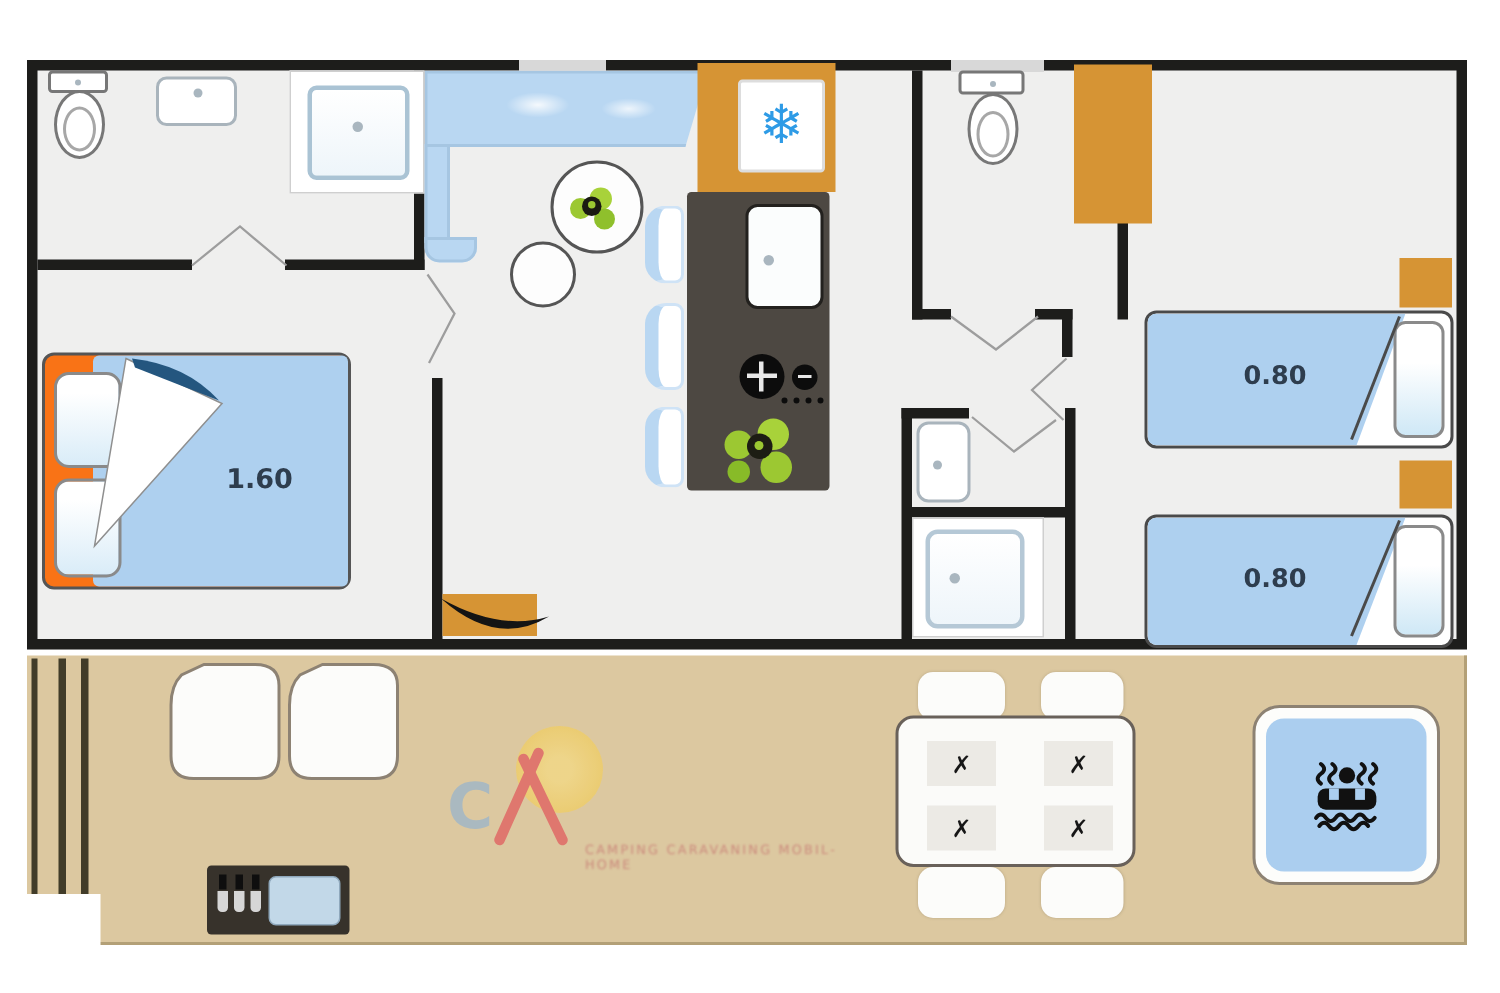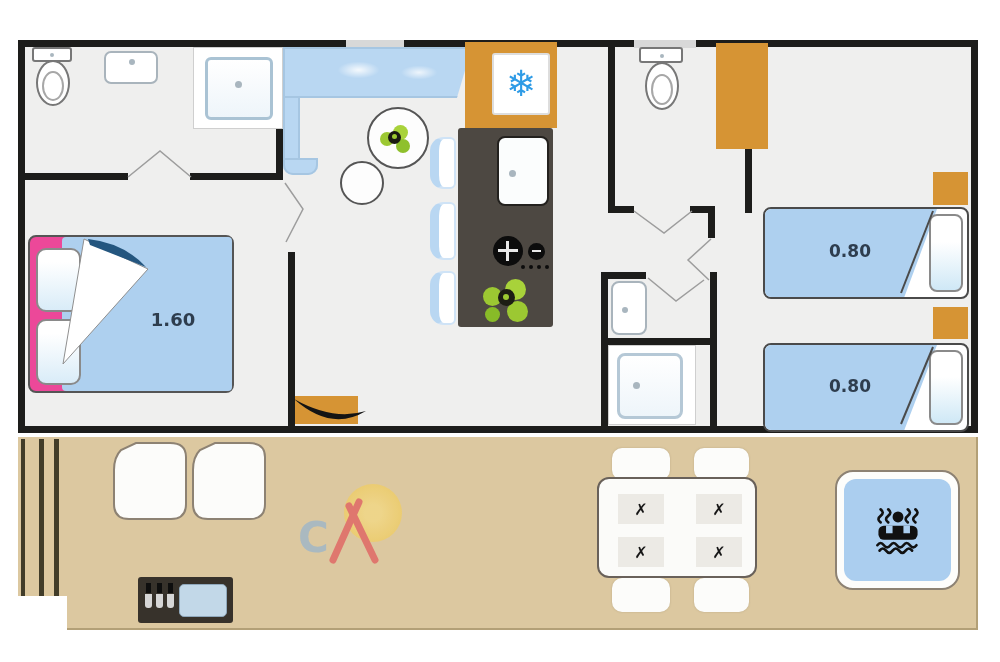--- a/index.html
+++ b/index.html
@@ -54,21 +54,21 @@
     <span class="abs" style="left:4px;top:9px;width:22px;height:30px;border:2px solid #a7a7a7;border-radius:50%"></span>
     </div>
   <div class="white-box" style="left:104px;top:51px;width:54px;height:33px;border-radius:7px;border-color:#a9b4bc">
     <span class="dot" style="left:23px;top:6px;width:6px;height:6px"></span>
     </div>
   <div class="white-box" style="left:193px;top:47px;width:90px;height:82px;border:1px solid #cfcfcf">
     <span class="abs" style="left:11px;top:9px;width:68px;height:63px;border:3px solid #aac3d4;border-radius:6px;background:linear-gradient(180deg,#fff,#eef5fa)"></span>
     <span class="dot" style="left:41px;top:33px;width:7px;height:7px"></span>
     </div>
 
-  <div class="abs" style="left:28px;top:235px;width:206px;height:158px;background:#ec4899;border:2px solid #555;border-radius:8px">
+  <div class="abs" style="left:28px;top:235px;width:206px;height:158px;background:#f97316;border:2px solid #555;border-radius:8px">
     <div class="abs" style="left:32px;top:0;width:170px;height:154px;background:#aed0ef;border-radius:4px"></div>
     <div class="abs" style="left:6px;top:11px;width:45px;height:64px;border:2px solid #8a8a8a;border-radius:10px;background:linear-gradient(180deg,#fff 20%,#d9ecf8)"></div>
     <div class="abs" style="left:6px;top:82px;width:45px;height:66px;border:2px solid #8a8a8a;border-radius:10px;background:linear-gradient(180deg,#fff 20%,#d9ecf8)"></div>
     <div class="lbl" style="left:98px;top:72px;width:90px;font-size:18px">1.60</div>
   </div>
 
   <div class="abs" style="left:283px;top:47px;width:189px;height:51px;background:#b9d7f2;box-shadow:inset 0 0 0 2px #a6c6e2;
               clip-path:polygon(0 0,100% 0,92% 100%,0 100%);
               background-image:radial-gradient(ellipse 30px 12px at 40% 45%,rgba(255,255,255,.85),transparent 70%),radial-gradient(ellipse 26px 10px at 72% 50%,rgba(255,255,255,.75),transparent 70%)"></div>
   <div class="abs" style="left:283px;top:96px;width:17px;height:66px;background:#b9d7f2;box-shadow:inset 0 0 0 2px #a6c6e2"></div>
@@ -209,20 +209,21 @@
     <div class="logo-text" style="left:12px;top:40px;height:44px">
       <span>C</span>
       <span style="display:inline-block;width:54px"></span>
     </div>
     <svg class="abs" style="left:37px;top:18px" width="62" height="68" viewBox="0 0 62 68">
       <g stroke="#e06a66" stroke-width="7" stroke-linecap="round" fill="none">
         <path d="M10 64 L36 6"></path>
         <path d="M52 64 L26 10"></path>
       </g>
     </svg>
+    <div class="abs" style="left:104px;top:84px;width:180px;font-size:8.5px;letter-spacing:1.5px;color:#c87f76;filter:blur(.7px)">CAMPING CARAVANING MOBIL-HOME</div>
   </div>
 
   <svg class="abs" width="1000" height="662" viewBox="0 0 1000 662" style="left:0;top:0;pointer-events:none">
     <g stroke="#9d9d9d" stroke-width="1.5" fill="none">
       <polyline points="128,177 160,151 191,177"></polyline>
       <polyline points="285,183 303,209 286,242"></polyline>
       <polyline points="634,211 664,233 692,211"></polyline>
       <polyline points="711,239 688,260 709,280"></polyline>
       <polyline points="648,278 676,301 704,280"></polyline>
     </g>

